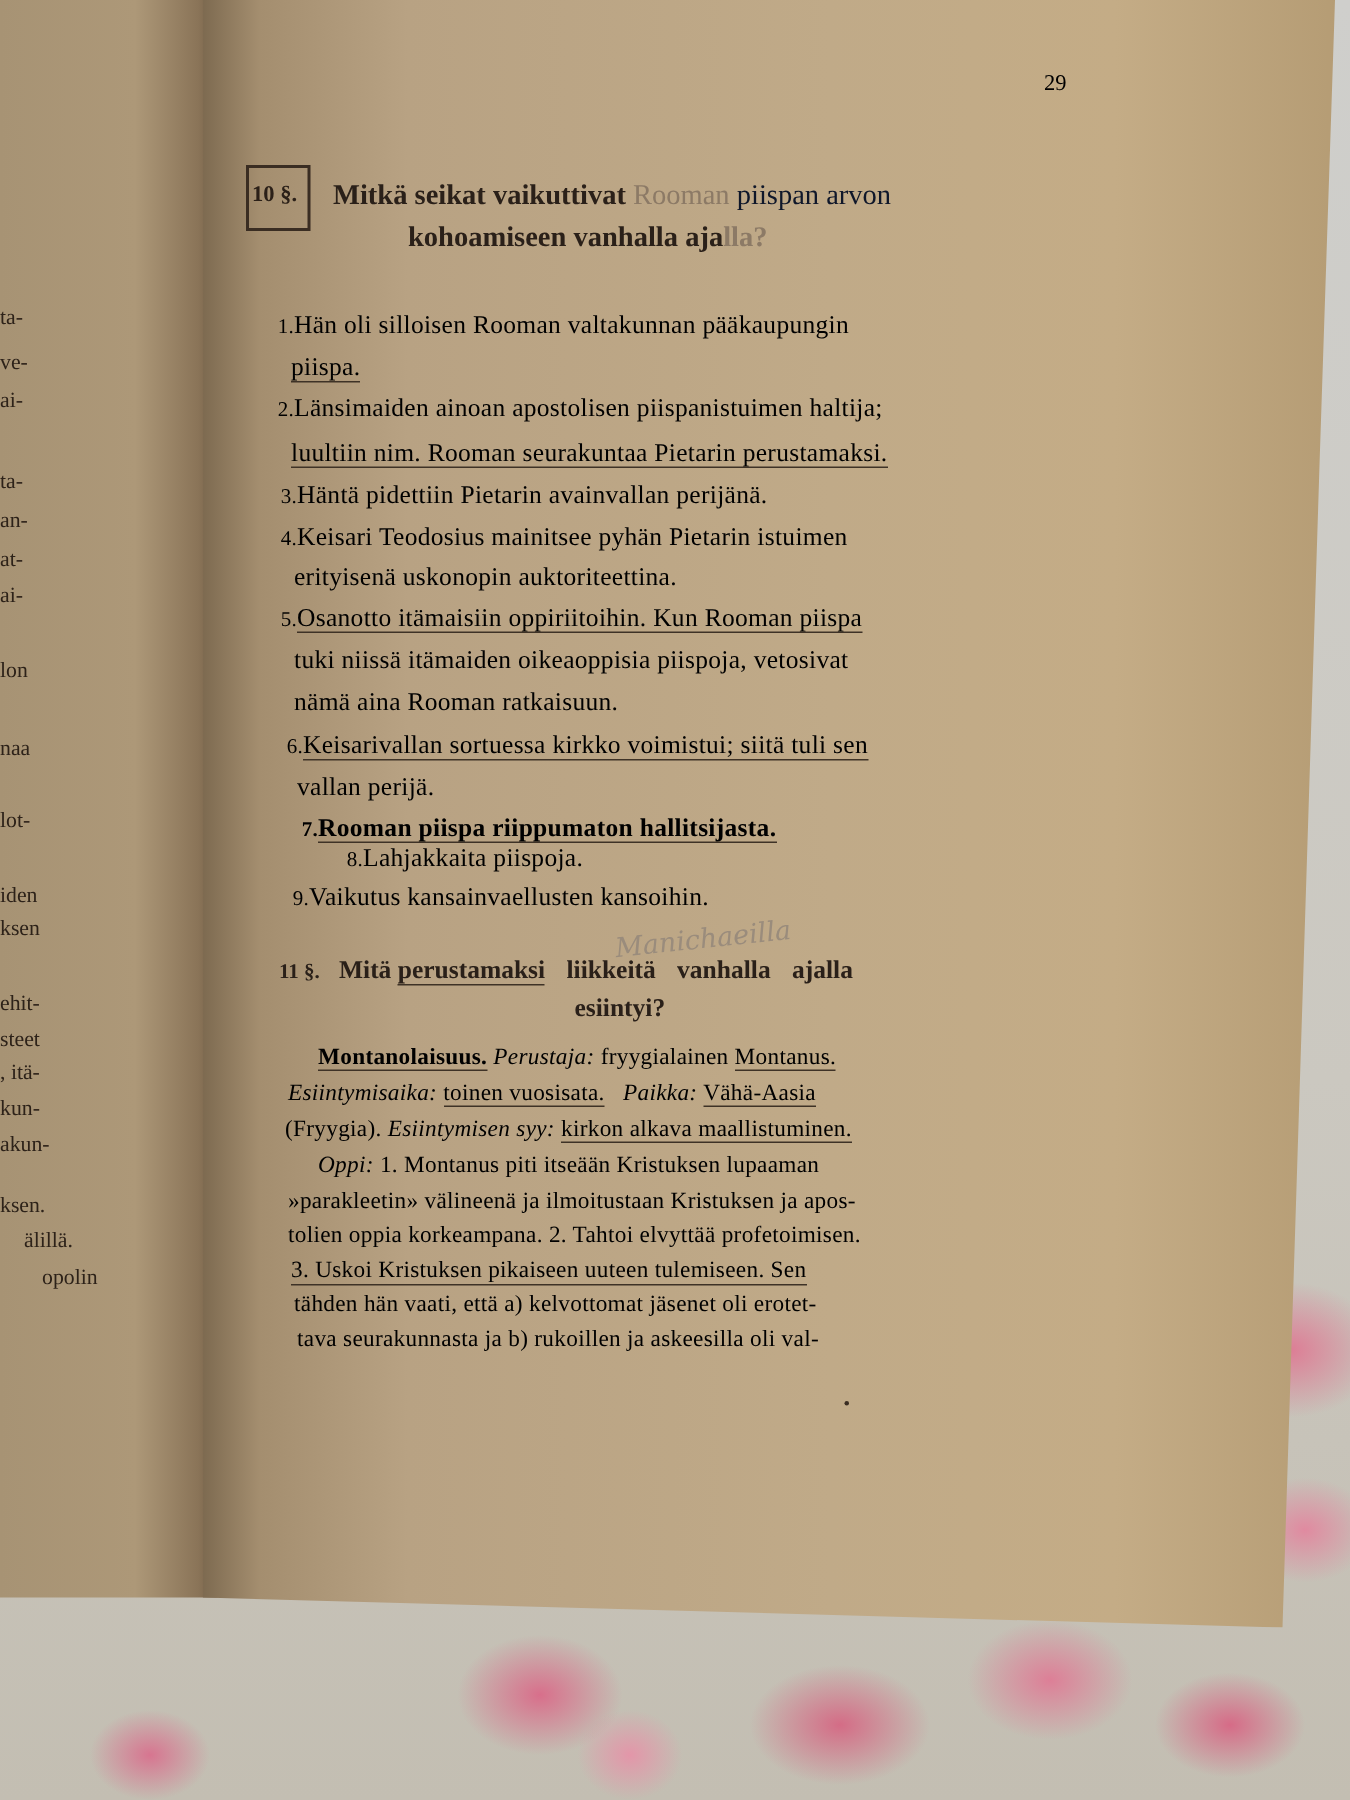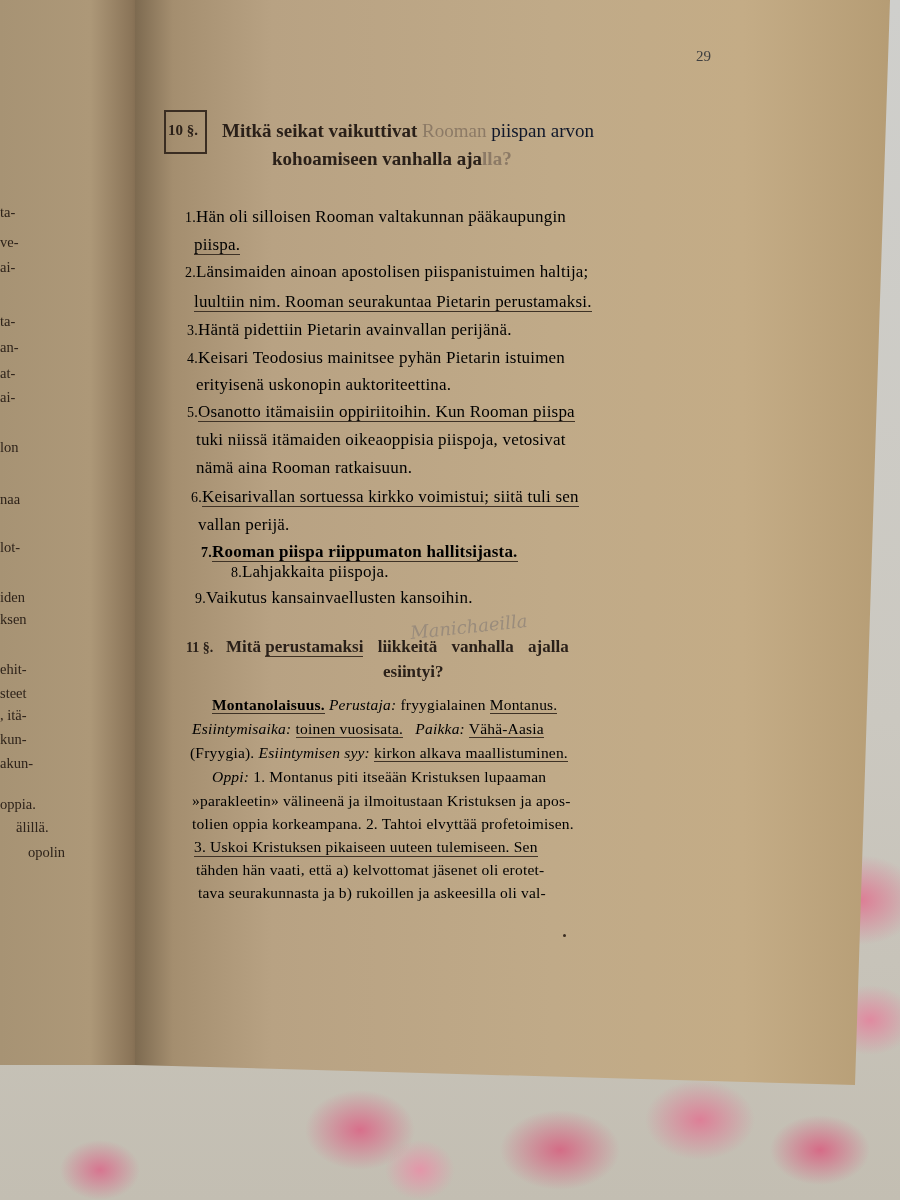--- a/index.html
+++ b/index.html
@@ -33,21 +33,21 @@
   }
   .left-page .frag {
     position: absolute; left: 0; font-size: 14.5px; color: #2d2219; line-height: 1;
   }
   .right-page {
     position: absolute; left: 135px; top: 0; width: 760px; height: 1090px;
     background: linear-gradient(90deg, #7d6a50 0%, #a48e6f 5%, #b8a283 18%, #c0aa88 55%, #c4ac86 80%, #b59c74 100%);
     clip-path: polygon(0 0, 755px 0, 745px 300px, 720px 1085px, 0 1065px);
   }
   .page-number {
-    position: absolute; left: 696px; top: 48px; font-size: 15px; color: #404040;
+    position: absolute; left: 696px; top: 48px; font-size: 15px; color: #000000;
   }
   .sec-box {
     position: absolute; left: 164px; top: 110px; width: 43px; height: 44px;
     border: 2px solid #3a2d22; box-sizing: border-box;
   }
   .sec-num {
     position: absolute; left: 168px; top: 122px; font-weight: bold; font-size: 15px; color: #2b2018;
   }
   .h1 {
     position: absolute; font-weight: bold; color: #2a2019; font-size: 19px; white-space: nowrap;
@@ -84,21 +84,21 @@
     <div class="frag" style="top: 440px;">lon</div>
     <div class="frag" style="top: 492px;">naa</div>
     <div class="frag" style="top: 540px;">lot-</div>
     <div class="frag" style="top: 590px;">iden</div>
     <div class="frag" style="top: 612px;">ksen</div>
     <div class="frag" style="top: 662px;">ehit-</div>
     <div class="frag" style="top: 686px;">steet</div>
     <div class="frag" style="top: 708px;">, itä-</div>
     <div class="frag" style="top: 732px;">kun-</div>
     <div class="frag" style="top: 756px;">akun-</div>
-    <div class="frag" style="top: 797px;">oppia.</div>
+    <div class="frag" style="top: 797px;">ksen.</div>
     <div class="frag" style="top: 820px; margin-left: 16px;">älillä.</div>
     <div class="frag" style="top: 845px; padding-left: 28px;">opolin</div>
   </div>
 
 <div class="right-page"></div>
 
 <div class="page-number">29</div>
 
 <div class="sec-box"></div>
 <div class="sec-num">10 §.</div>

